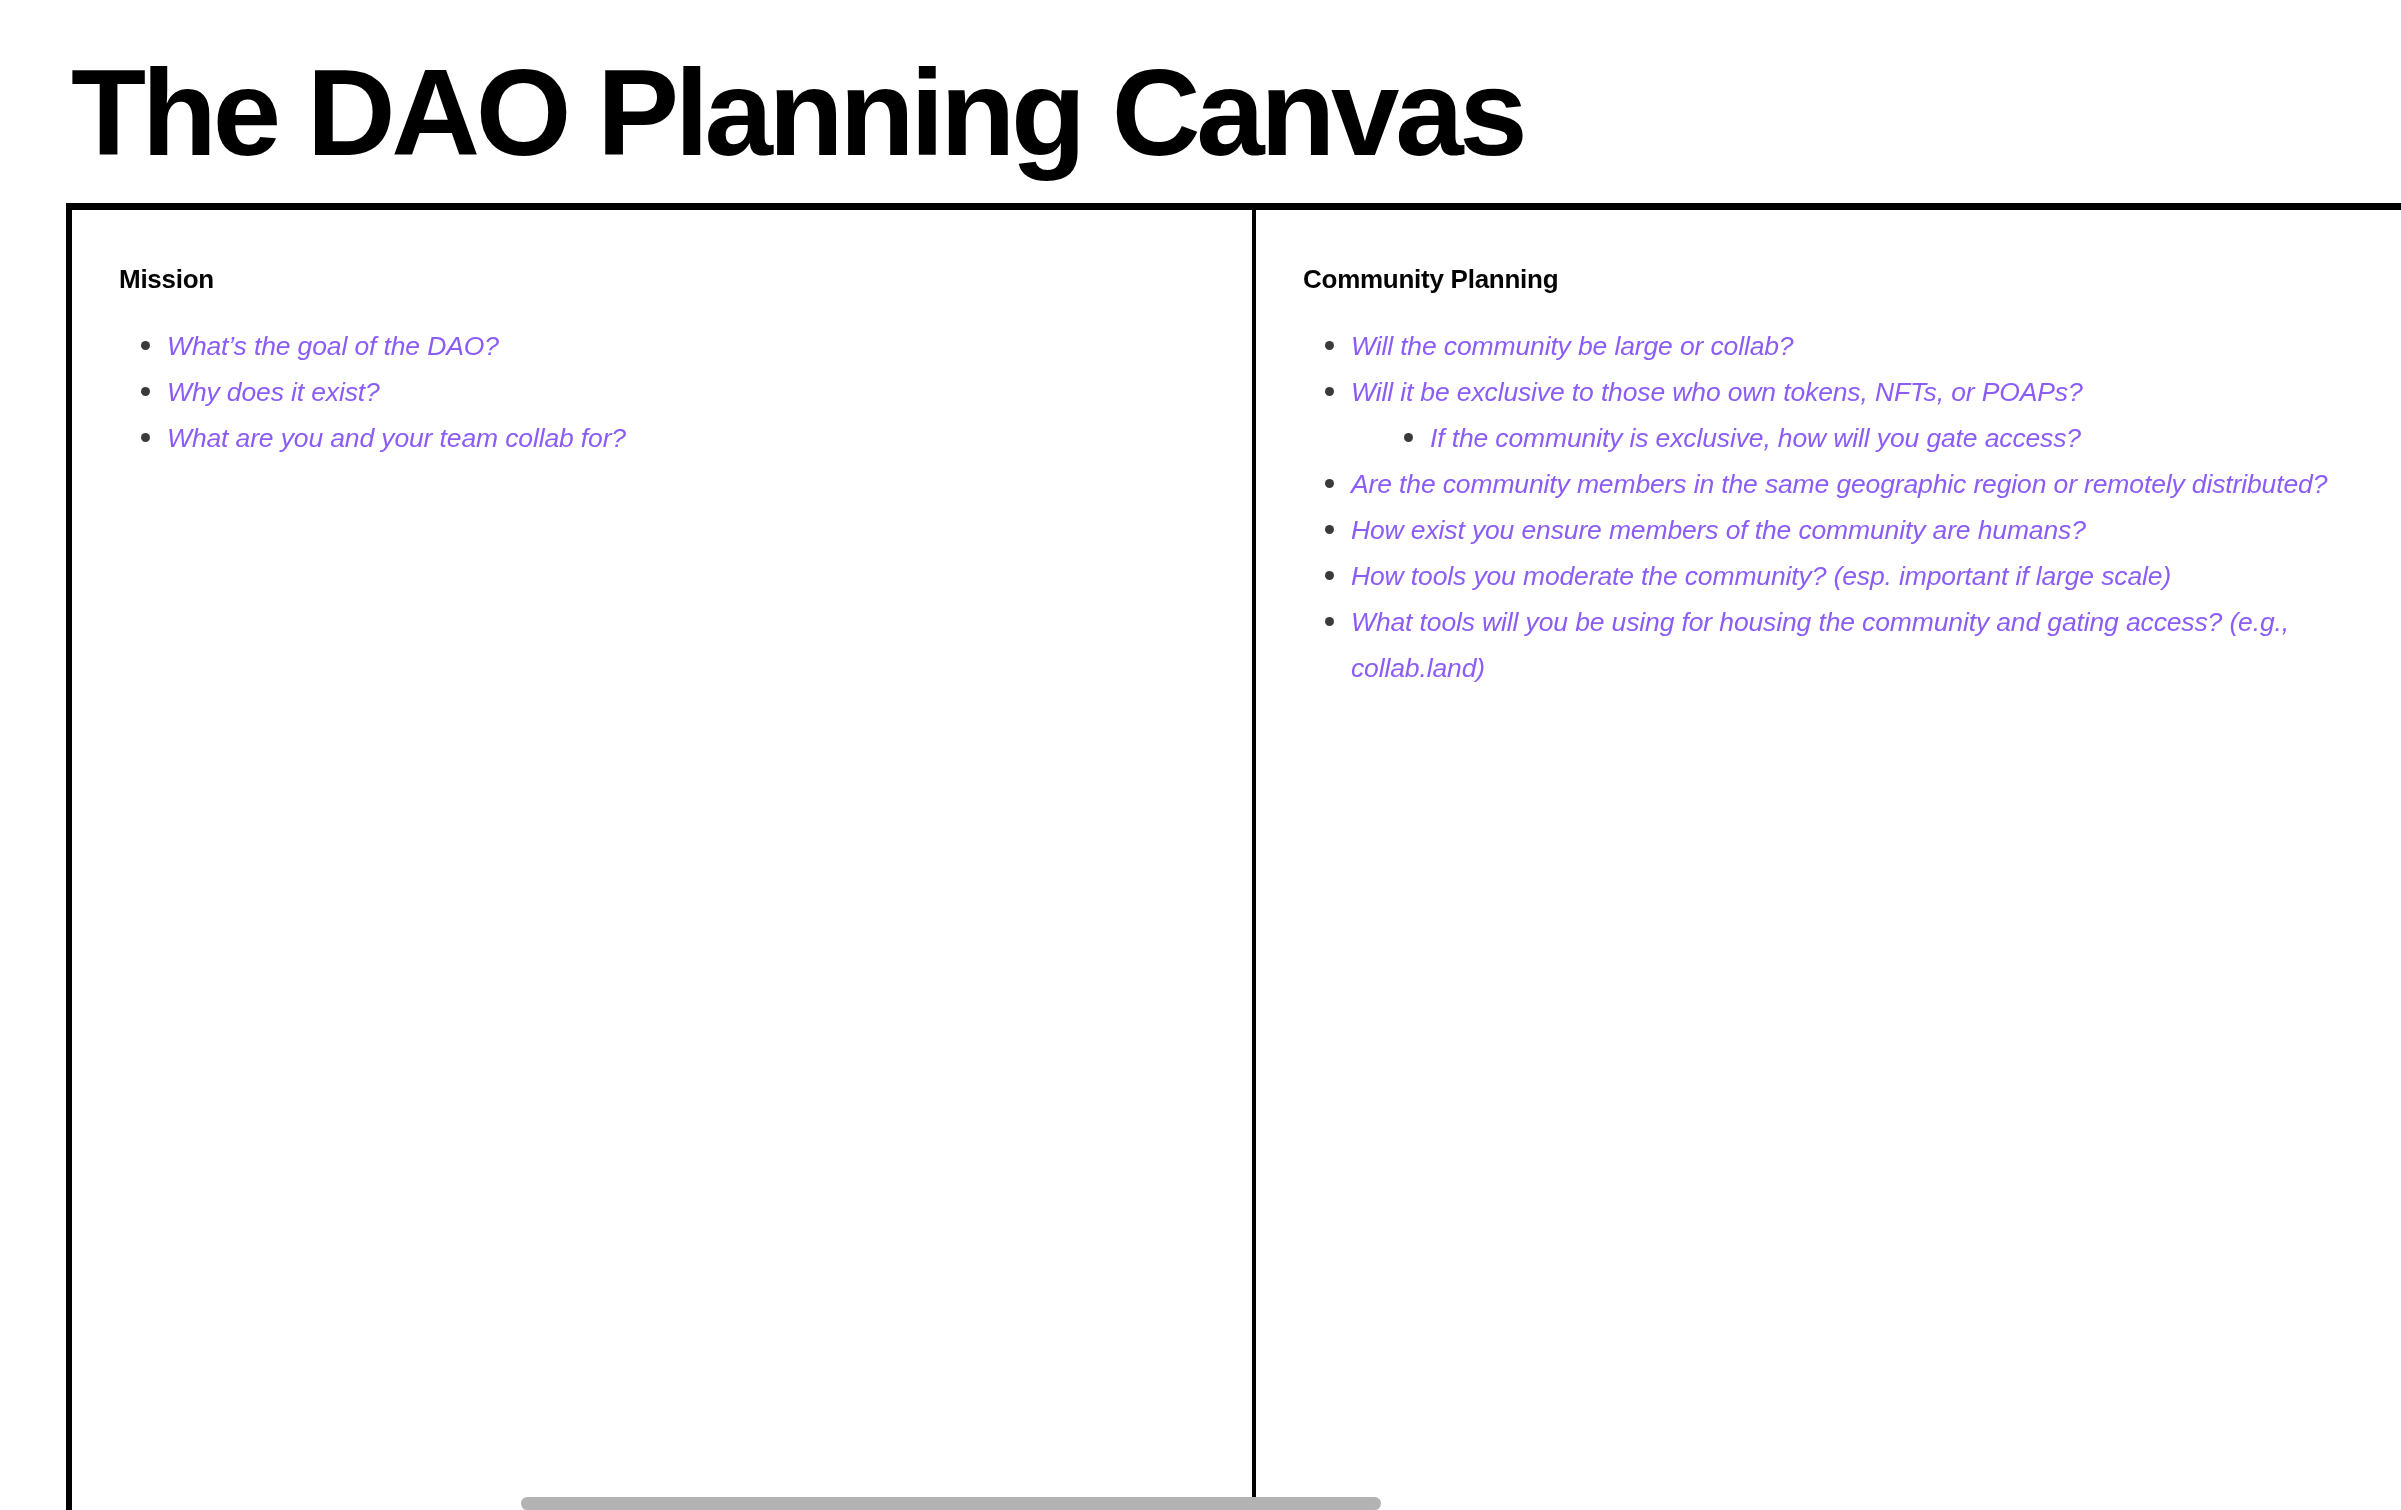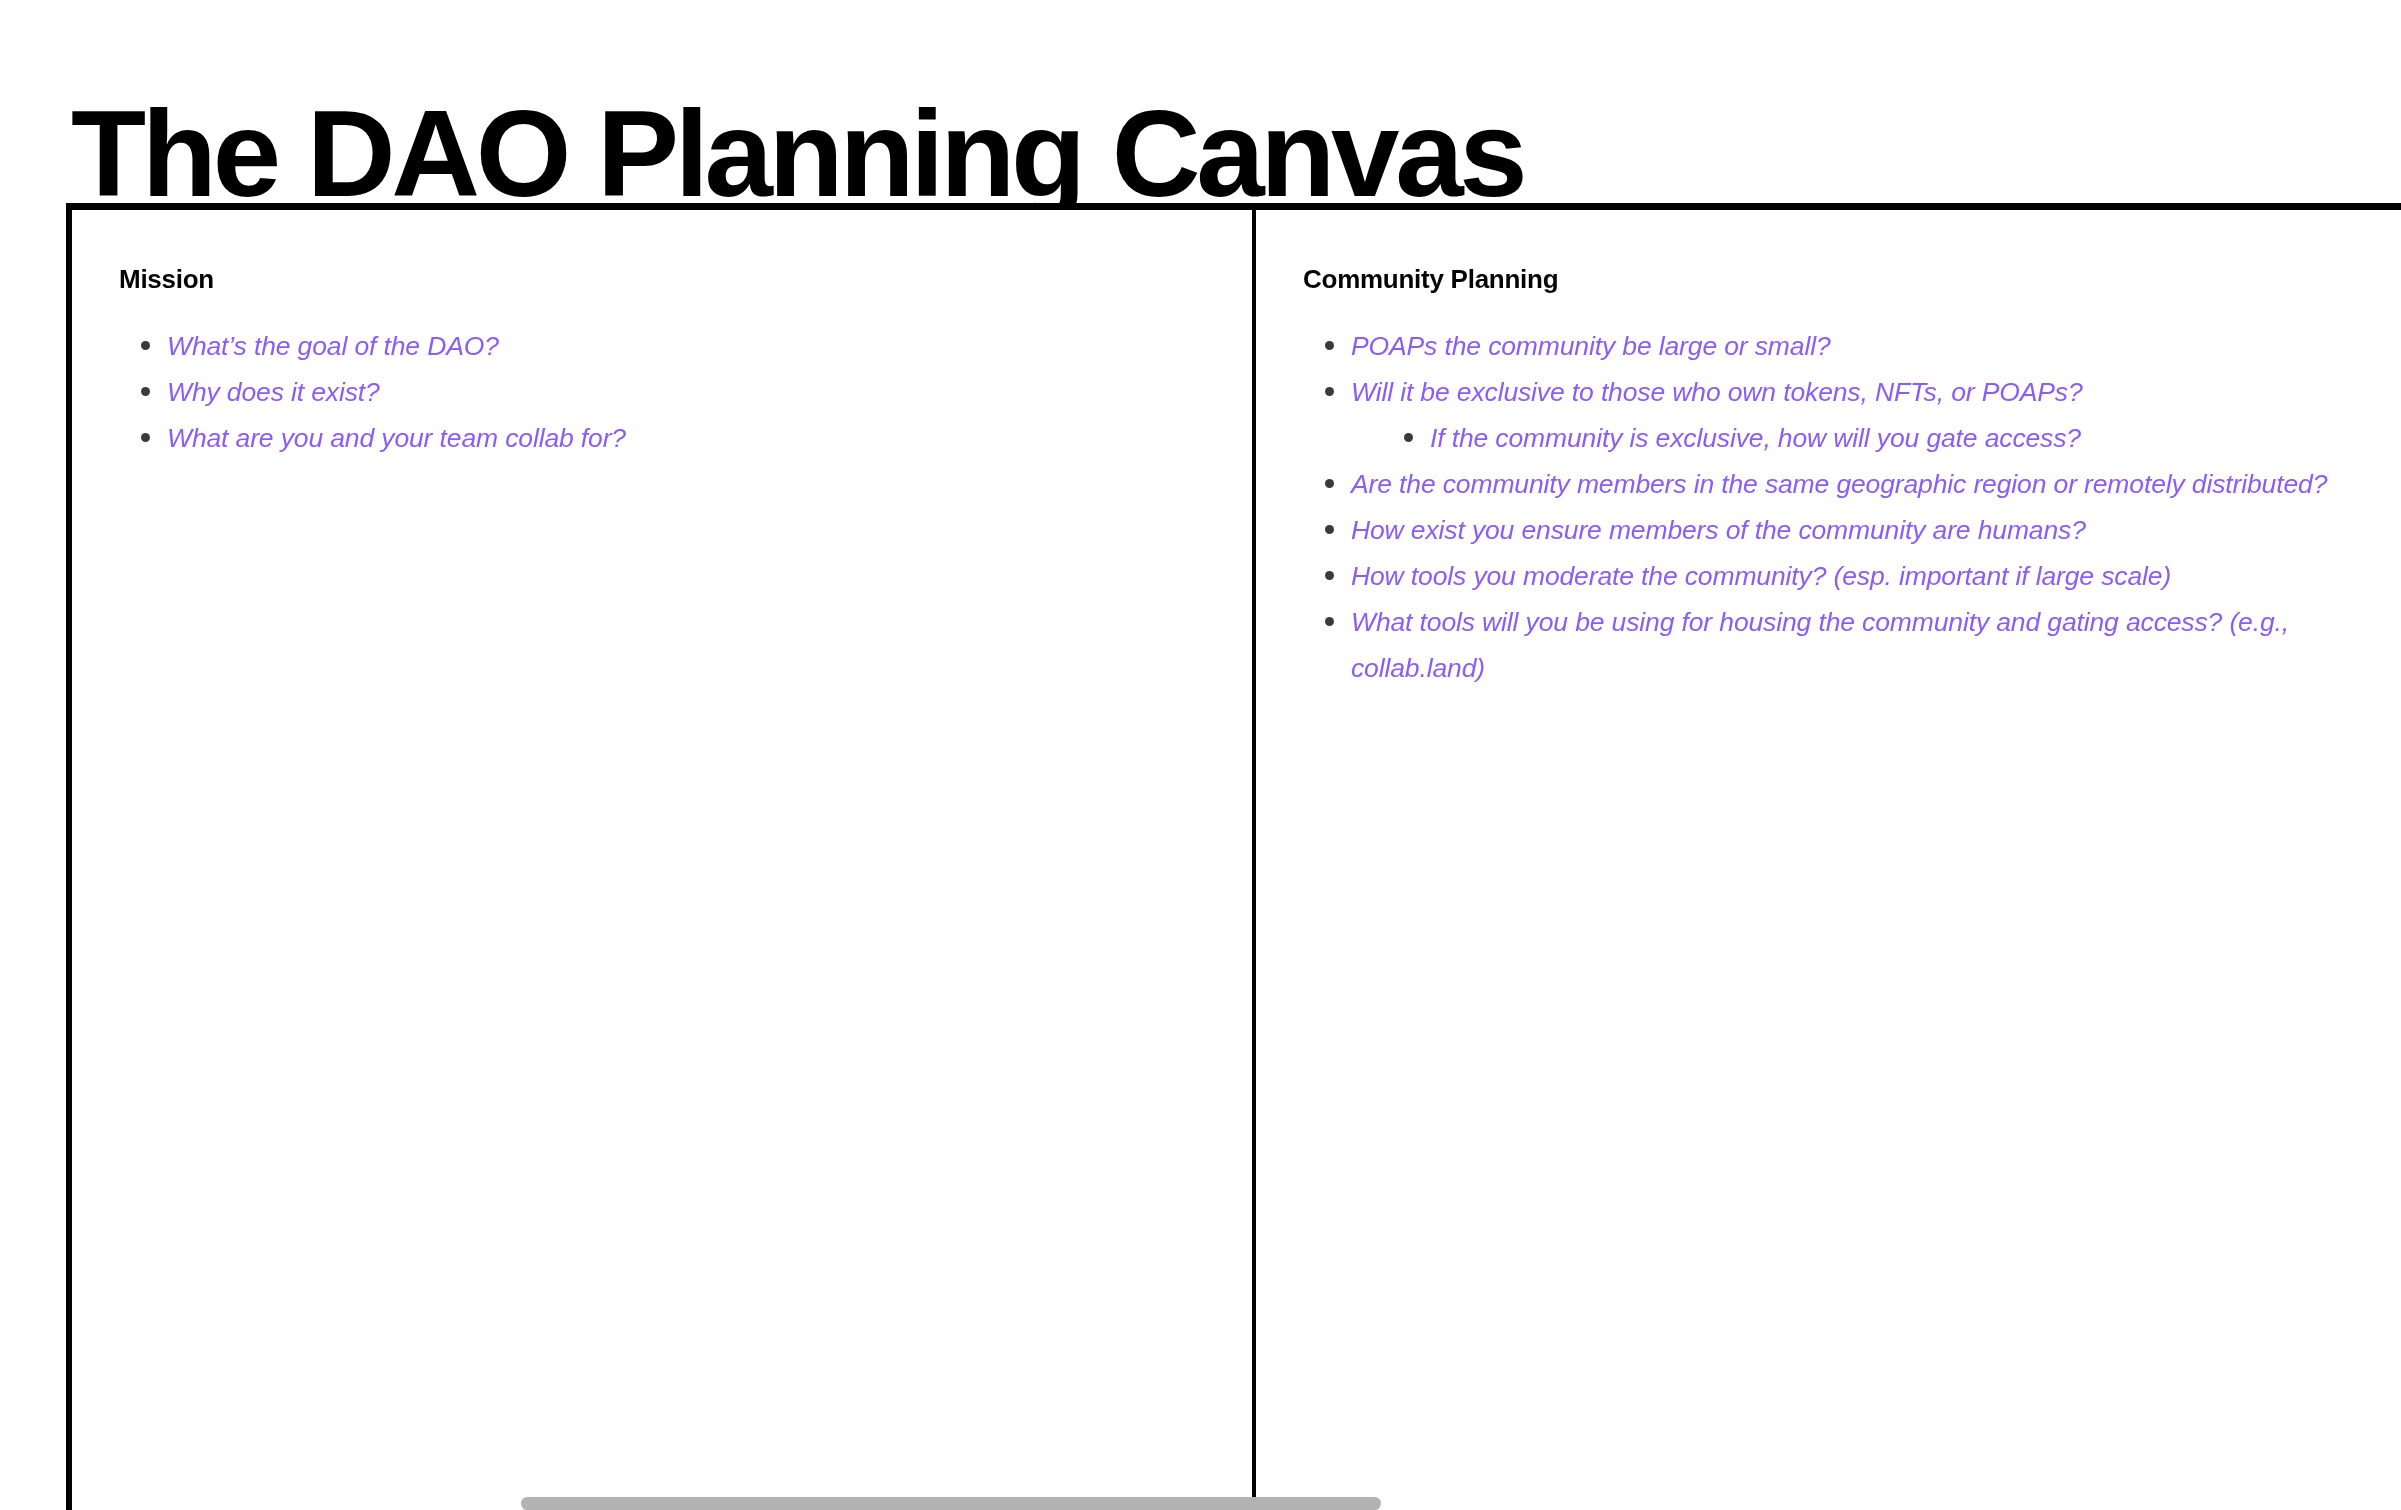--- a/index.html
+++ b/index.html
@@ -11,21 +11,21 @@
   body {
     width: 2401px;
     height: 1510px;
     position: relative;
     font-family: "Liberation Sans", sans-serif;
     color: #000000;
   }
 
   
   .page-title {
-    margin: 92px 0 0 71px;
+    margin: 51px 0 0 71px;
     font-size: 123px;
     line-height: 123px;
     font-weight: bold;
     letter-spacing: -0.035em;
     color: #000000;
     white-space: nowrap;
   }
 
   
   .canvas-table {
@@ -121,21 +121,21 @@
         <span>What are you and your team collab for?</span>
       </li>
     </ul>
   </section>
 
   <section class="canvas-col">
     <h2 class="col-heading">Community Planning</h2>
     <ul class="question-list">
       <li>
         <span class="dot"></span>
-        <span>POAPs the community be large or small?</span>
+        <span>Will the community be large or collab?</span>
       </li>
       <li>
         <span class="dot"></span>
         <span>Will it be exclusive to those who own tokens, NFTs, or POAPs?</span>
       </li>
       <li class="sub">
         <span class="dot"></span>
         <span>If the community is exclusive, how will you gate access?</span>
       </li>
       <li>

